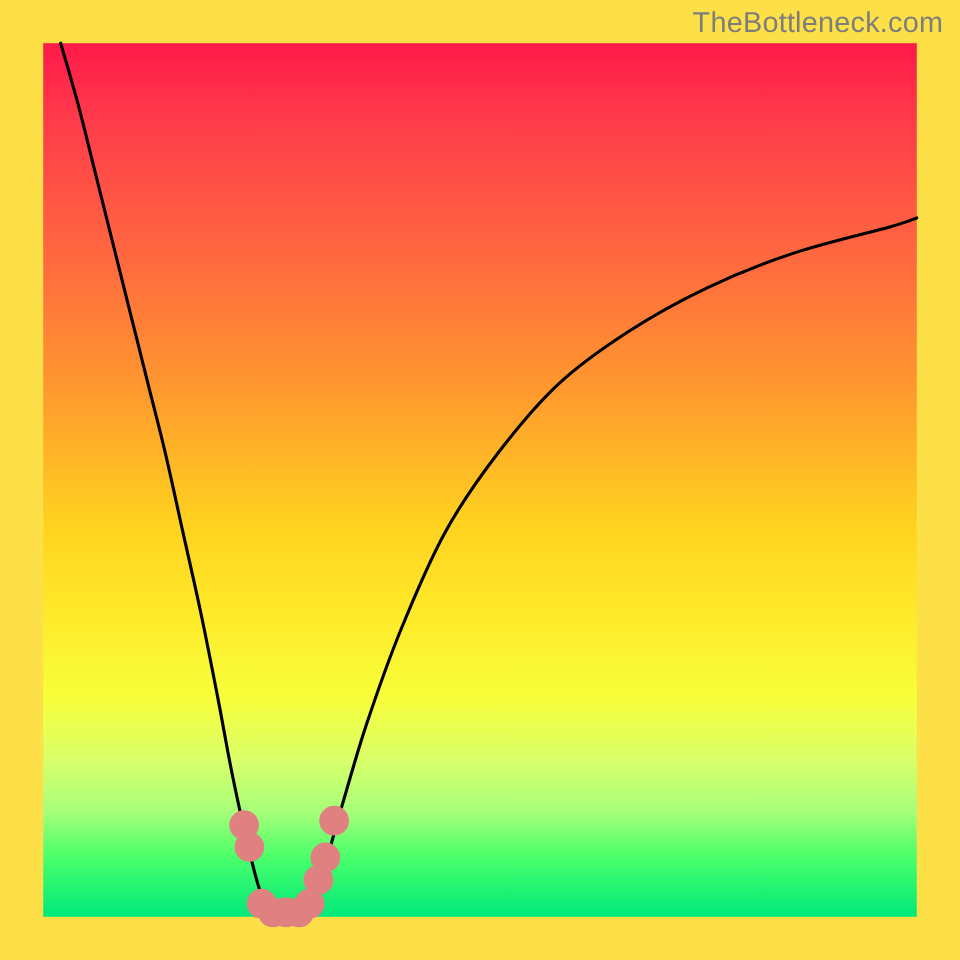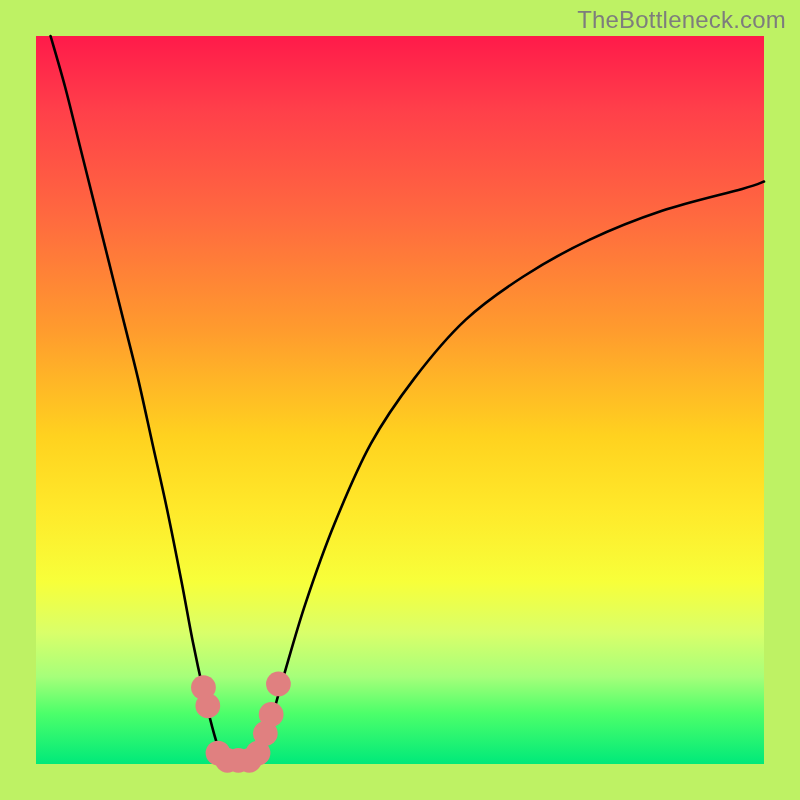--- a/index.html
+++ b/index.html
@@ -10,21 +10,21 @@
     background: #000;
     overflow: hidden;
     font-family: Arial, Helvetica, sans-serif;
   }
   .frame {
     position: absolute;
     left: 0;
     top: 0;
     width: 800px;
     height: 800px;
-    background: #bef264;
+    background: #fde047;
   }
   .plot-bg {
     position: absolute;
     left: 36px;
     top: 36px;
     width: 728px;
     height: 728px;
     background: linear-gradient(to bottom,
       #ff1a4a 0%,
       #ff3f4a 10%,

